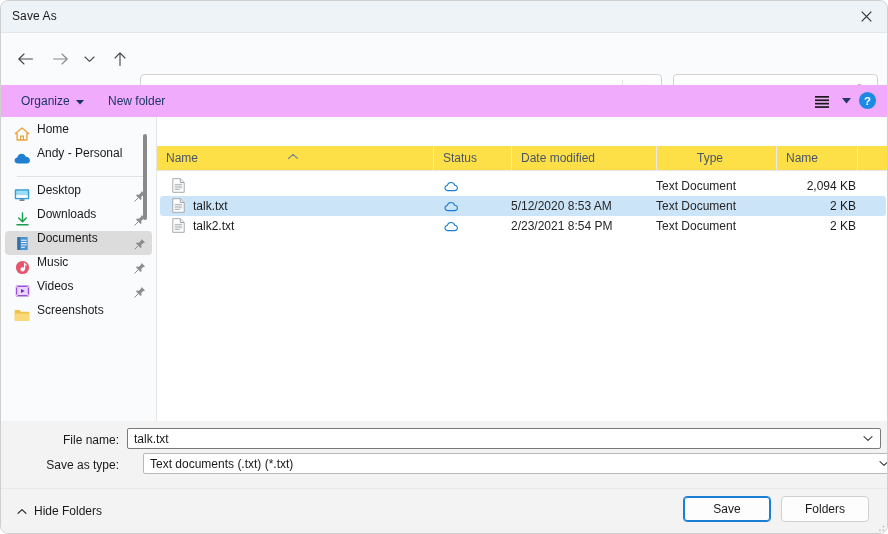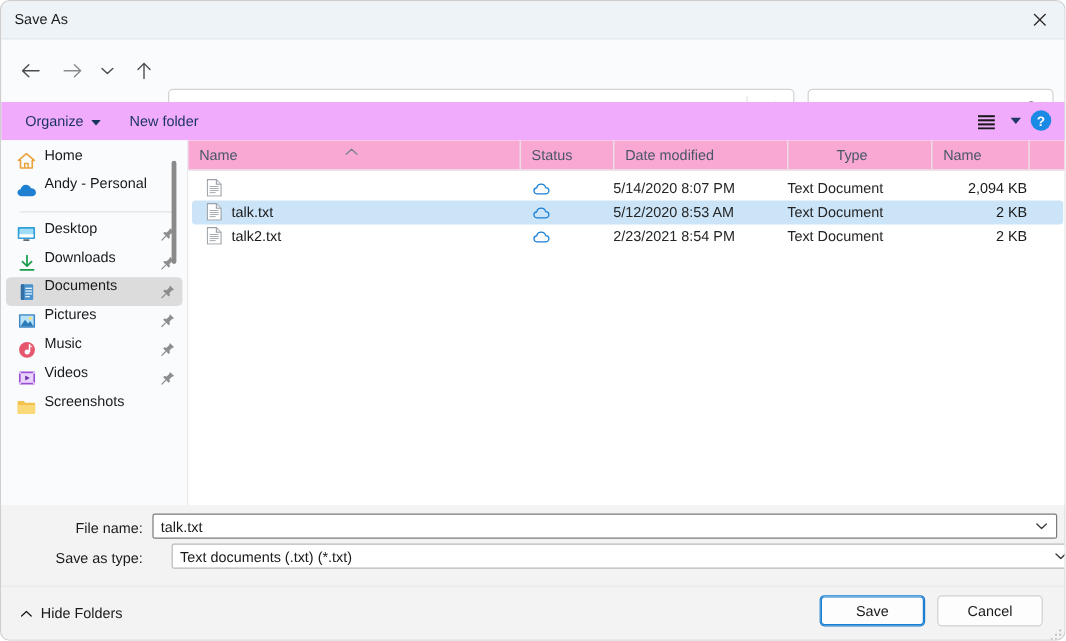--- a/index.html
+++ b/index.html
@@ -201,21 +201,22 @@
   
   #filelist {
     position: absolute; left: 156px; top: 0;
     width: 732px; height: 304px;
     background: #ffffff;
   }
   #col-header {
     position: relative;
     height: 25px; width: 732px;
     border-bottom: 1px solid #e5e5e5;
-    background: #f9a8d4;
+    background: #fde047;
+    margin-top: 29px;
   }
   .colh {
     position: absolute; top: 0; height: 24px;
     display: flex; align-items: center;
     font-size: 12px; color: #4a5568;
     cursor: default;
     border-left: 1px solid #e9e9e9;
     padding-left: 9px;
     overflow: hidden;
     white-space: nowrap;
@@ -502,37 +503,20 @@
         </span>
         <span class="nav-label">Documents</span>
         <span class="nav-pin">
           <svg width="12" height="12" viewBox="0 0 12 12">
             <path d="M7.6 0.9 L11.1 4.4 L9.4 4.9 L7.2 7.1 L7.6 9 L6.6 10 L2 5.4 L3 4.4 L4.9 4.8 L7.1 2.6 Z" fill="#8d8d8d"></path>
             <path d="M3.9 8.1 L0.9 11.1" stroke="#8d8d8d" stroke-width="1" stroke-linecap="round"></path>
           </svg>
         </span>
       </div>
 
-      <div class="nav-item">
-        <span class="nav-ico">
-          <svg width="15" height="15" viewBox="0 0 15 15">
-            <rect x="0.8" y="1.8" width="13.4" height="11.4" rx="1" fill="#3d86c6"></rect>
-            <rect x="2" y="3" width="11" height="9" fill="#b9e3f7"></rect>
-            <path d="M2 12 L5.8 6.4 L8.4 9.6 L10.1 7.6 L13 12 Z" fill="#2d7bb8"></path>
-            <circle cx="10.3" cy="5.3" r="1.25" fill="#ffe07a"></circle>
-          </svg>
-        </span>
-        <span class="nav-label">Pictures</span>
-        <span class="nav-pin">
-          <svg width="12" height="12" viewBox="0 0 12 12">
-            <path d="M7.6 0.9 L11.1 4.4 L9.4 4.9 L7.2 7.1 L7.6 9 L6.6 10 L2 5.4 L3 4.4 L4.9 4.8 L7.1 2.6 Z" fill="#8d8d8d"></path>
-            <path d="M3.9 8.1 L0.9 11.1" stroke="#8d8d8d" stroke-width="1" stroke-linecap="round"></path>
-          </svg>
-        </span>
-      </div>
 
       <div class="nav-item">
         <span class="nav-ico">
           <svg width="15" height="15" viewBox="0 0 15 15">
             <circle cx="7.5" cy="7.5" r="6.6" fill="#e5566d"></circle>
             <path d="M9.6 3.4 L9.6 9.1" stroke="#ffffff" stroke-width="1.3" stroke-linecap="round"></path>
             <circle cx="7.6" cy="9.4" r="2.1" fill="#ffffff"></circle>
             <path d="M9.6 3.4 C10.8 3.8 11.6 4.3 11.9 5.1 L11.9 6.2 C11.5 5.4 10.7 5 9.6 4.6 Z" fill="#ffffff"></path>
           </svg>
         </span>
@@ -606,21 +590,20 @@
             <path d="M0.8 0.7 L8.3 0.7 L12.2 4.5 L12.2 14.3 L0.8 14.3 Z" fill="#ffffff" stroke="#9aa0a6" stroke-width="0.9"></path>
             <path d="M8.3 0.7 L8.3 4.5 L12.2 4.5" fill="#e8eaed" stroke="#9aa0a6" stroke-width="0.9"></path>
             <path d="M2.7 6.4 H10.2 M2.7 8.1 H10.2 M2.7 9.8 H10.2 M2.7 11.5 H7.7" stroke="#9aa0a6" stroke-width="0.75"></path>
           </svg>
         </span>
         <span class="cell" style="left:271px; width:40px; justify-content:center;">
           <svg width="15" height="11" viewBox="0 0 16 11">
             <path d="M4.3 9.9 C2.4 9.9 1 8.6 1 7.1 C1 5.7 2.1 4.6 3.5 4.4 C3.9 2.6 5.5 1.2 7.5 1.2 C9.4 1.2 11 2.5 11.4 4.2 C13 4.3 14.3 5.6 14.3 7.1 C14.3 8.6 12.9 9.9 11.1 9.9 Z" fill="none" stroke="#1a7fd4" stroke-width="1.15" stroke-linejoin="round"></path>
           </svg>
         </span>
-        <span class="cell cell-date" style="left:351px; width:145px;">5/14/2020 8:07 PM</span>
         <span class="cell cell-type" style="left:496px; width:120px;">Text Document</span>
         <span class="cell right" style="left:596px; width:100px;">2,094 KB</span>
       </div>
 
       <div class="row selected">
         <span class="file-ico">
           <svg width="13" height="15" viewBox="0 0 13 15">
             <path d="M0.8 0.7 L8.3 0.7 L12.2 4.5 L12.2 14.3 L0.8 14.3 Z" fill="#ffffff" stroke="#9aa0a6" stroke-width="0.9"></path>
             <path d="M8.3 0.7 L8.3 4.5 L12.2 4.5" fill="#e8eaed" stroke="#9aa0a6" stroke-width="0.9"></path>
             <path d="M2.7 6.4 H10.2 M2.7 8.1 H10.2 M2.7 9.8 H10.2 M2.7 11.5 H7.7" stroke="#9aa0a6" stroke-width="0.75"></path>
@@ -699,16 +682,16 @@
         <circle cx="6" cy="10.5" r="0.85" fill="#b5b5b5"></circle>
         <circle cx="2.5" cy="10.5" r="0.85" fill="#b5b5b5"></circle>
       </svg>
     </div>
   </div>
 
   <div class="dlgbtn" id="btn-save">
     <span>Save</span>
   </div>
   <div class="dlgbtn" id="btn-cancel">
-    <span>Cancel</span>
+    <span>Folders</span>
   </div>
 
 </div>
 
 </body></html>

